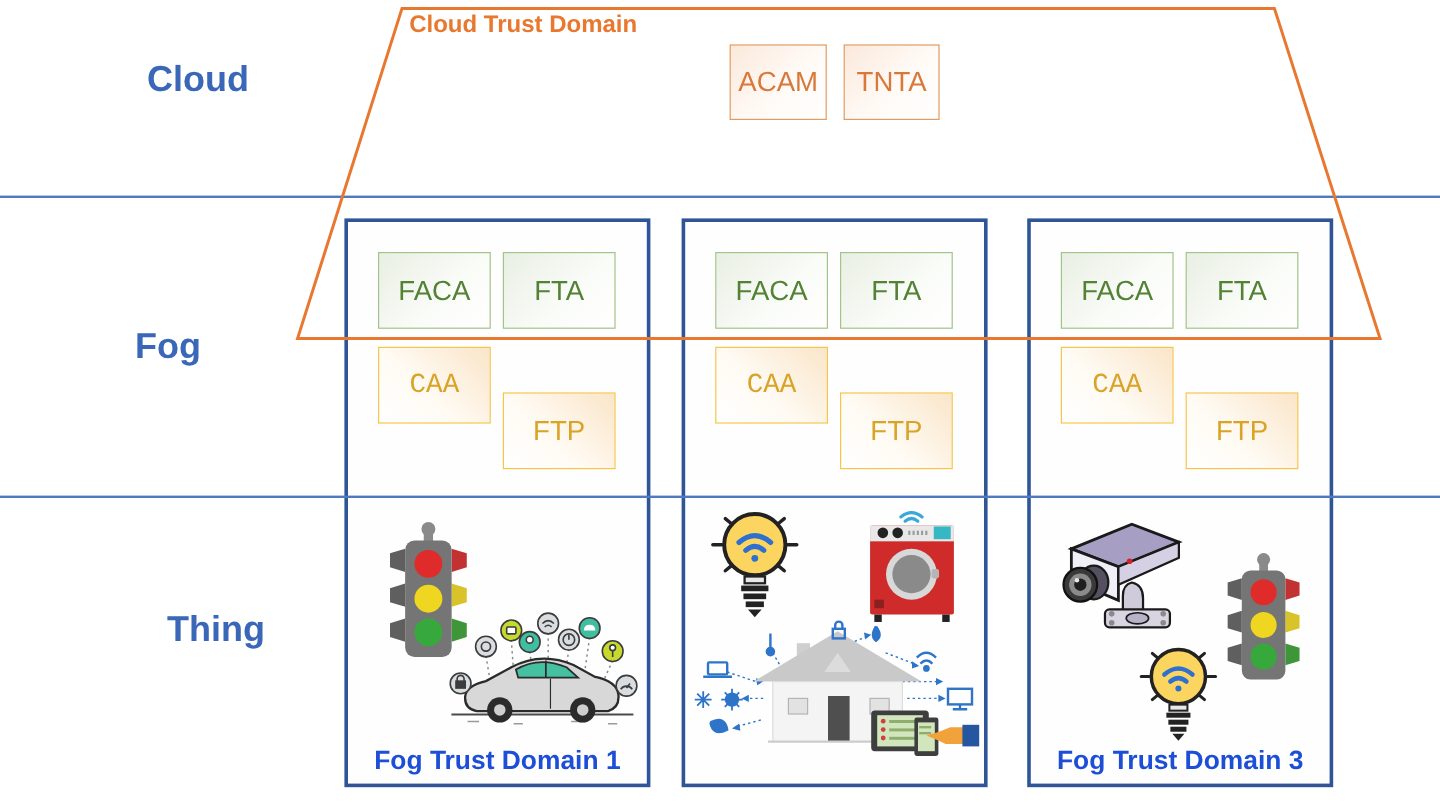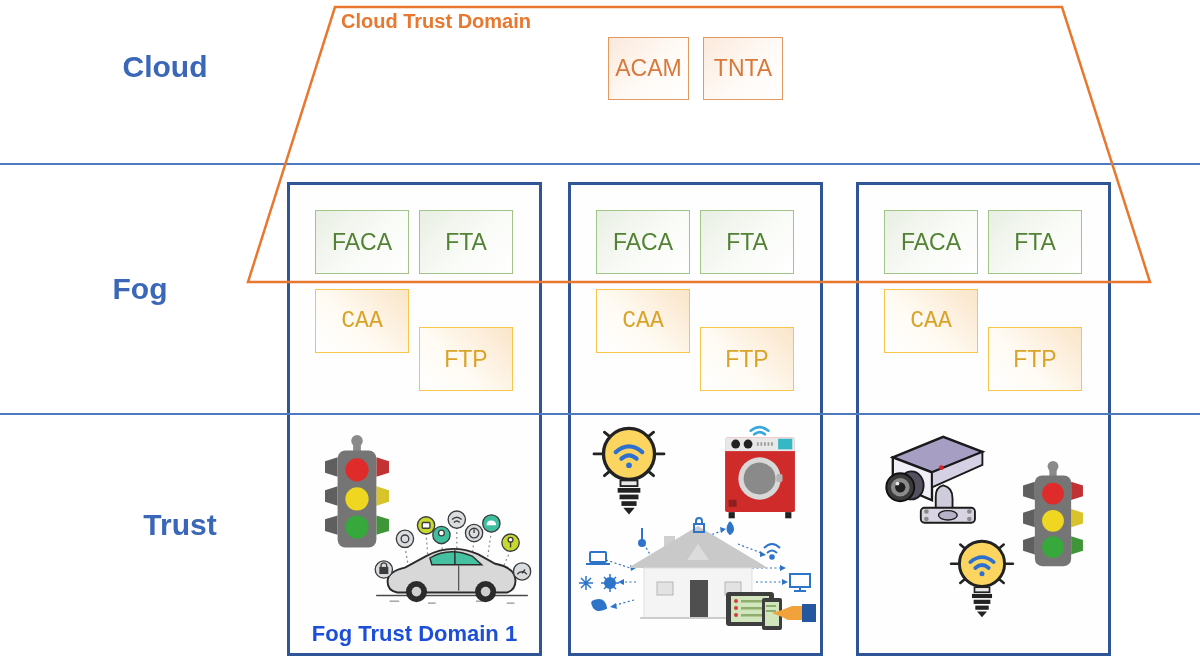--- a/index.html
+++ b/index.html
@@ -45,21 +45,21 @@
 </head>
 <body>
 
 <div class="canvas">
 
   <div class="layer-line" style="top:163px"></div>
   <div class="layer-line" style="top:413px"></div>
 
   <div class="layer-label" style="left:70px;top:272px">Fog</div>
   <div class="layer-label" style="left:95px;top:50px">Cloud</div>
-  <div class="layer-label" style="left:110px;top:508px">Trust</div>
+  <div class="layer-label" style="left:110px;top:508px">Thing</div>
 
   <svg class="trapezoid-svg" width="1200" height="671">
     <polygon points="335,7 1062,7 1150,282 248,282" fill="none" stroke="#e8782f" stroke-width="2.5"></polygon>
   </svg>
   <div class="ctd-label">Cloud Trust Domain</div>
 
   <div class="cloud-comp" style="left:608px;width:81px">ACAM</div>
   <div class="cloud-comp" style="left:703px;width:80px">TNTA</div>
 
   <div class="domain-box" style="left:287px">
@@ -75,20 +75,21 @@
     <div class="comp green c2">FTA</div>
     <div class="comp gold  c3">CAA</div>
     <div class="comp gold  c4">FTP</div>
   </div>
 
   <div class="domain-box" style="left:856px">
     <div class="comp green c1">FACA</div>
     <div class="comp green c2">FTA</div>
     <div class="comp gold  c3">CAA</div>
     <div class="comp gold  c4">FTP</div>
+    <div class="domain-label">Fog Trust Domain 3</div>
   </div>
 
   <div class="thing" style="left:323px;top:434px">
     <svg width="68" height="126" viewBox="0 0 70 130">
       <circle cx="35" cy="7" r="6" fill="#8a8a8a"></circle>
       <rect x="31" y="11" width="8" height="8" fill="#8a8a8a"></rect>
       <polygon points="15,24 2,28 2,40 15,44" fill="#5f5f5f"></polygon>
       <polygon points="15,54 2,58 2,70 15,74" fill="#5f5f5f"></polygon>
       <polygon points="15,84 2,88 2,100 15,104" fill="#5f5f5f"></polygon>
       <polygon points="55,24 68,28 68,40 55,44" fill="#c23232"></polygon>

